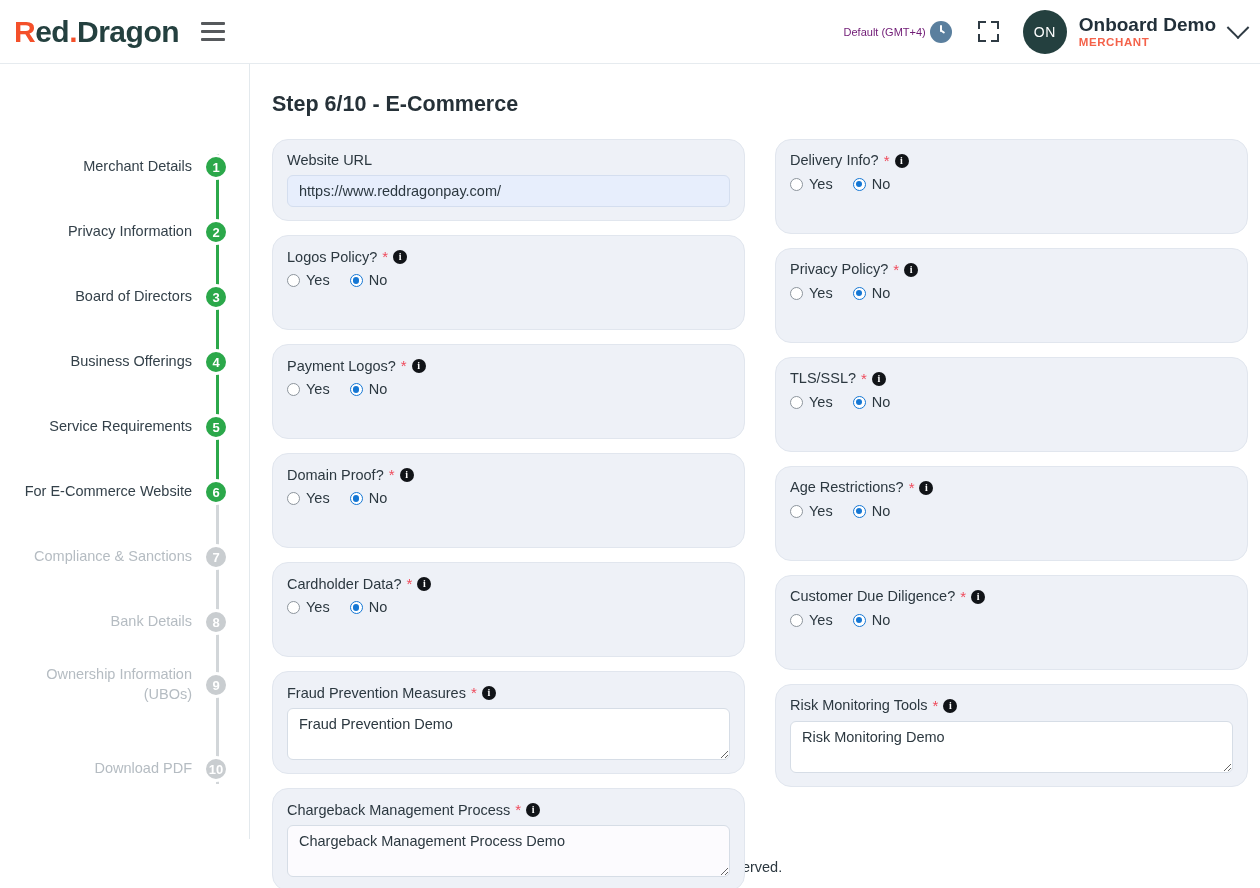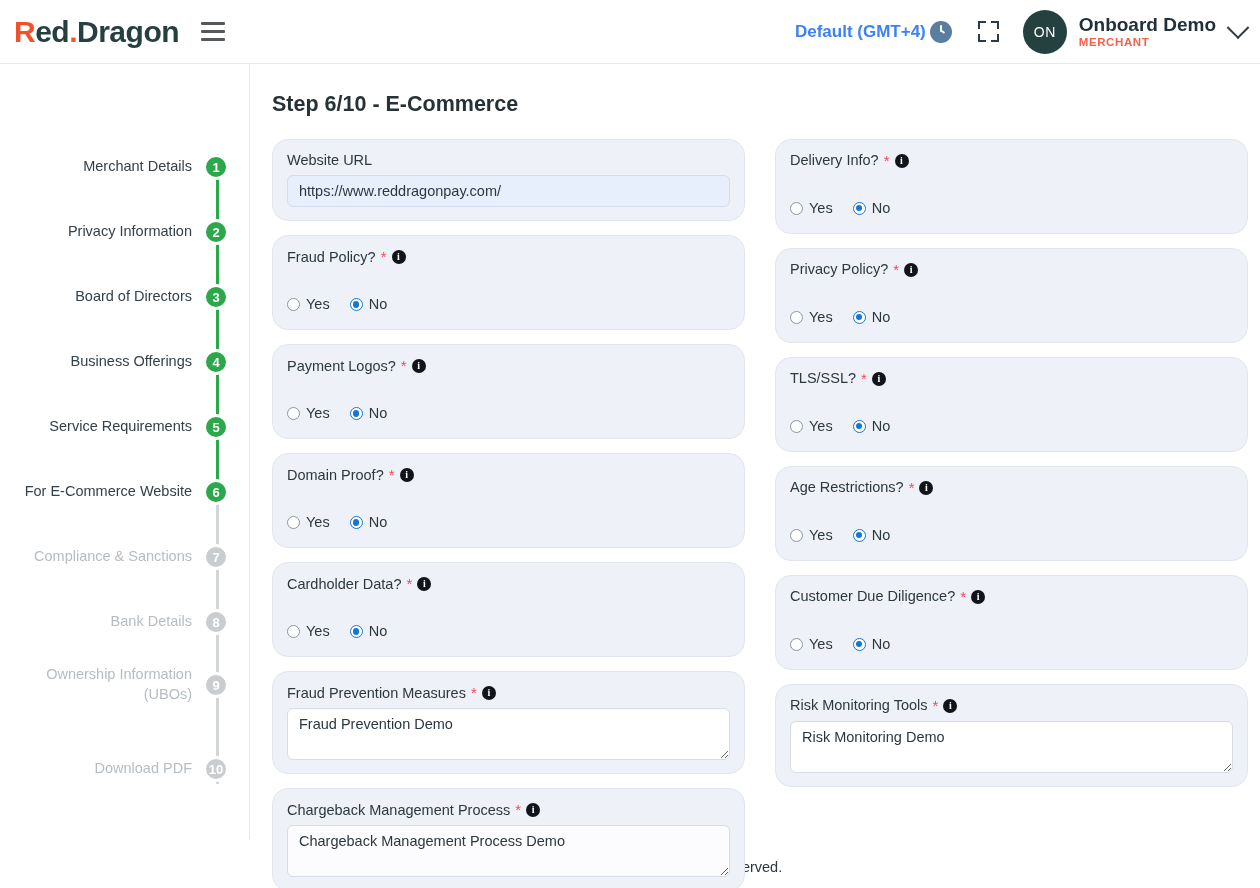--- a/index.html
+++ b/index.html
@@ -46,25 +46,24 @@
   }
 
   .header-right {
     margin-left: auto;
     display: flex;
     align-items: center;
     gap: 0px;
     padding-right: 14px;
   }
   .tz-label {
-    font-size: 17px;
-    color: #3b82f6;
+    font-size: 11px;
+    color: #701a75;
     margin-right: 4px;
     white-space: nowrap;
-    font-weight: bold;
   }
   .clock-icon {
     width: 22px; height: 22px; border-radius: 50%;
     background: #5a7f9e;
     position: relative;
     margin-right: 26px;
     flex: none;
   }
   .clock-icon::before {
     content:""; position:absolute; left:10px; top:4.5px;
@@ -229,21 +228,21 @@
     color: #2c3840;
     padding: 7px 11px;
     font-family: "Liberation Sans", sans-serif;
     resize: vertical;
     outline: none;
     display: block;
   }
   .textarea.tinted { background: #fcfbfe; }
 
   .radio-row { display: flex; align-items: center; gap: 20px; margin-top: 2px; }
-  .radio-opt { display: flex; align-items: center; gap: 6px; cursor: pointer; margin-top: 24px; }
+  .radio-opt { display: flex; align-items: center; gap: 6px; cursor: pointer; }
   .radio {
     width: 13px; height: 13px; border-radius: 50%;
     border: 1.5px solid #8d959d; background: #fff;
     flex: none; position: relative;
   }
   .radio.on { border-color: #1577d4; }
   .radio.on::after {
     content:""; position: absolute; left: 2.2px; top: 2.2px;
     width: 6.6px; height: 6.6px; border-radius: 50%; background: #1577d4;
   }
@@ -348,21 +347,21 @@
   <div class="main">
     <h1 class="page-title">Step 6/10 - E-Commerce</h1>
 
     <div class="grid">
       <div class="col" id="left-col">
           <div class="card"><div class="field-label">
               <span>Website URL</span>
             </div><input class="text-input" value="https://www.reddragonpay.com/" style=""></div>
           <div class="card tall">
             <div class="field-label">
-              <span>Fraud Policy?</span>
+              <span>Logos Policy?</span>
               <span class="req">*</span>
               <span class="info-icon">i</span>
             </div>
             <div class="radio-row">
               <label class="radio-opt">
                 <span class="radio"></span>
                 <span>Yes</span>
               </label>
               <label class="radio-opt">
                 <span class="radio on"></span>

